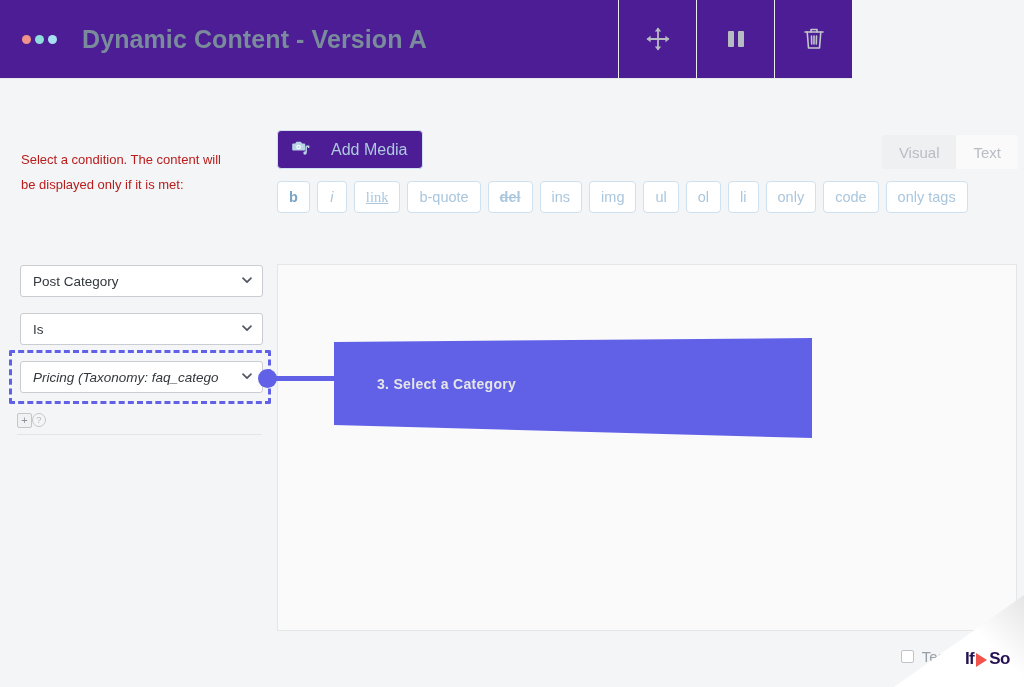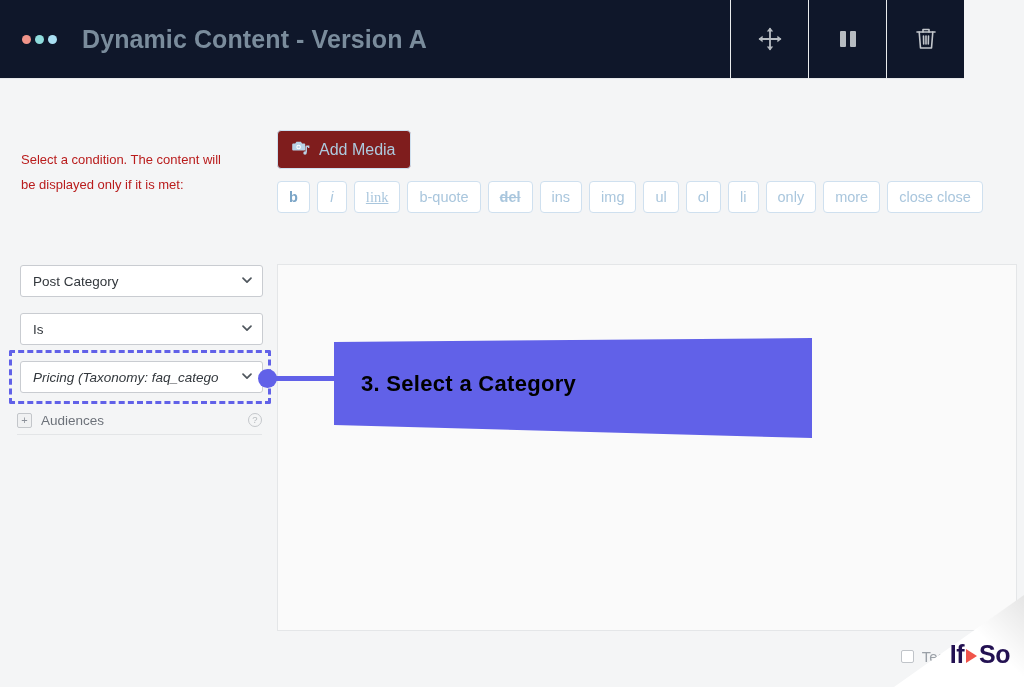--- a/index.html
+++ b/index.html
@@ -14,23 +14,23 @@
     font-family: "Liberation Sans", sans-serif;
     background: #f4f5f6;
     position: relative;
     -webkit-font-smoothing: antialiased;
   }
 
   
   .titlebar {
     position: absolute;
     top: 0; left: 0;
-    width: 964px;
+    width: 852px;
     height: 79px;
-    background: #0f172a;
+    background: #4c1d95;
     border-bottom: 1px solid #e6e8ea;
     display: flex;
     align-items: stretch;
   }
   .titlebar-left {
     flex: 1;
     display: flex;
     align-items: center;
     padding-left: 22px;
   }
@@ -184,22 +184,22 @@
     height: 608px;
   }
   .addmedia {
     position: absolute;
     left: 0px;
     top: 51px;
     height: 39px;
     padding: 0 14px 0 12px;
     display: flex;
     align-items: center;
-    gap: 9px;
-    background: #7f1d1d;
+    gap: 21px;
+    background: #4c1d95;
     border: 1px solid #cfe0ef;
     border-radius: 4px;
     font-size: 16px;
     color: #adcade;
     cursor: pointer;
   }
 
   .modeswitch {
     position: absolute;
     right: 6px;
@@ -268,25 +268,26 @@
     top: 338px;
     width: 478px;
     height: 100px;
     background: #6161e8;
     clip-path: polygon(0 4px, 100% 0, 100% 100%, 0 87px);
     display: flex;
     align-items: center;
     padding-left: 27px;
   }
   .callout-text {
-    font-size: 22px;
+    font-size: 14px;
     font-weight: bold;
-    color: #000000;
+    color: #e5e5e5;
     letter-spacing: 0.3px;
     margin-top: -8px;
+    margin-left: 16px;
   }
 
   
   .footer-testing {
     position: absolute;
     right: 38px;
     bottom: 22px;
     display: flex;
     align-items: center;
     gap: 8px;
@@ -319,21 +320,21 @@
     background: linear-gradient(225deg, rgba(0,0,0,0.10) 0%, rgba(0,0,0,0) 38%);
     clip-path: polygon(100% 0, 100% 100%, 0 100%);
     pointer-events: none;
   }
   .logo {
     position: absolute;
     right: 14px;
     bottom: 18px;
     display: flex;
     align-items: center;
-    font-size: 25px;
+    font-size: 17px;
     font-weight: bold;
     color: #231152;
     letter-spacing: -0.5px;
   }
   .logo .tri {
     width: 0; height: 0;
     border-top: 7px solid transparent;
     border-bottom: 7px solid transparent;
     border-left: 11px solid #f0544a;
     margin: 2px 2px 0 2px;
@@ -422,56 +423,63 @@
       <svg width="14" height="14" viewBox="0 0 14 14">
           <path d="M3 5.2 L7 9.2 L11 5.2" fill="none" stroke="#50575e" stroke-width="1.7" stroke-linecap="round" stroke-linejoin="round"></path>
         </svg>
     </span>
   </div>
 
   <div class="highlight-box"></div>
 
   <div class="audiences-row">
     <span class="plus-box">+</span>
-    <span class="audiences-label">Audiences</span>
     <span class="help-icon">?</span>
   </div>
 </div>
 
 <div class="editor">
 
   <div class="addmedia">
     <span>
       <svg width="20" height="20" viewBox="0 0 20 20">
         <path d="M2 5.5 h3.2 l1.3 -1.7 h4.4 l1.2 1.7 h2.1 a1 1 0 0 1 1 1 v5 a1 1 0 0 1 -1 1 h-11 a1 1 0 0 1 -1 -1 v-5 a1 1 0 0 1 1 -1 z" fill="#b9d3e7"></path>
         <circle cx="8.6" cy="9" r="2.3" fill="#ffffff"></circle>
         <circle cx="8.6" cy="9" r="1.2" fill="#b9d3e7"></circle>
         <path d="M16.2 8.3 v6.2" stroke="#b9d3e7" stroke-width="1.5" fill="none"></path>
         <path d="M16.2 8.3 h2.4 v1.6" stroke="#b9d3e7" stroke-width="1.5" fill="none"></path>
         <circle cx="15" cy="15" r="1.7" fill="#b9d3e7"></circle>
       </svg>
     </span>
     <span>Add Media</span>
   </div>
 
+  <div class="modeswitch">
+    <div class="mode-tab inactive">
+      <span>Visual</span>
+    </div>
+    <div class="mode-tab active">
+      <span>Text</span>
+    </div>
+  </div>
 
   <div class="quicktags">
     <button class="qt-btn bold">b</button>
     <button class="qt-btn italic">i</button>
     <button class="qt-btn underline">link</button>
     <button class="qt-btn">b-quote</button>
     <button class="qt-btn strike">del</button>
     <button class="qt-btn">ins</button>
     <button class="qt-btn">img</button>
     <button class="qt-btn">ul</button>
     <button class="qt-btn">ol</button>
     <button class="qt-btn">li</button>
     <button class="qt-btn">only</button>
-    <button class="qt-btn">more</button>
-    <button class="qt-btn">close close</button>
+    <button class="qt-btn">code</button>
+    <button class="qt-btn">only tags</button>
   </div>
 
   <div class="editor-body"></div>
 </div>
 
 <div class="connector-dot"></div>
 <div class="connector-line"></div>
 <div class="callout">
   <span class="callout-text">3. Select a Category</span>
 </div>

